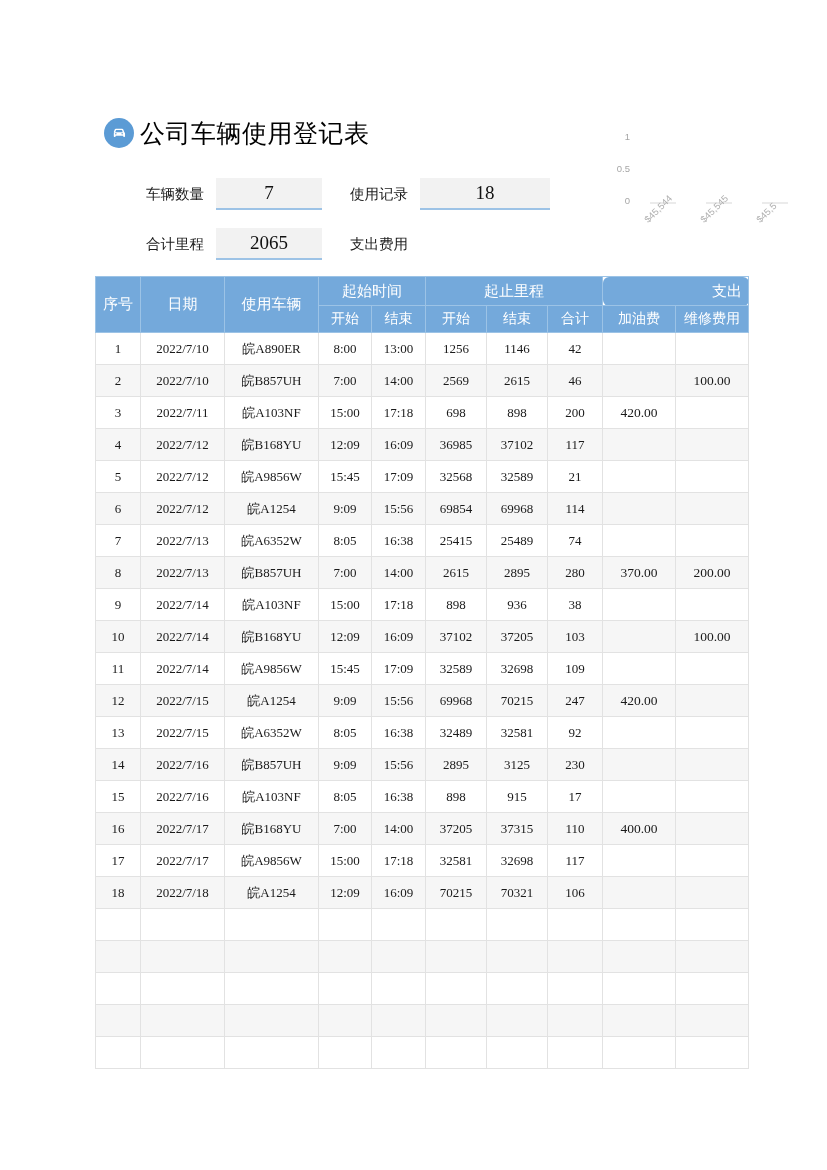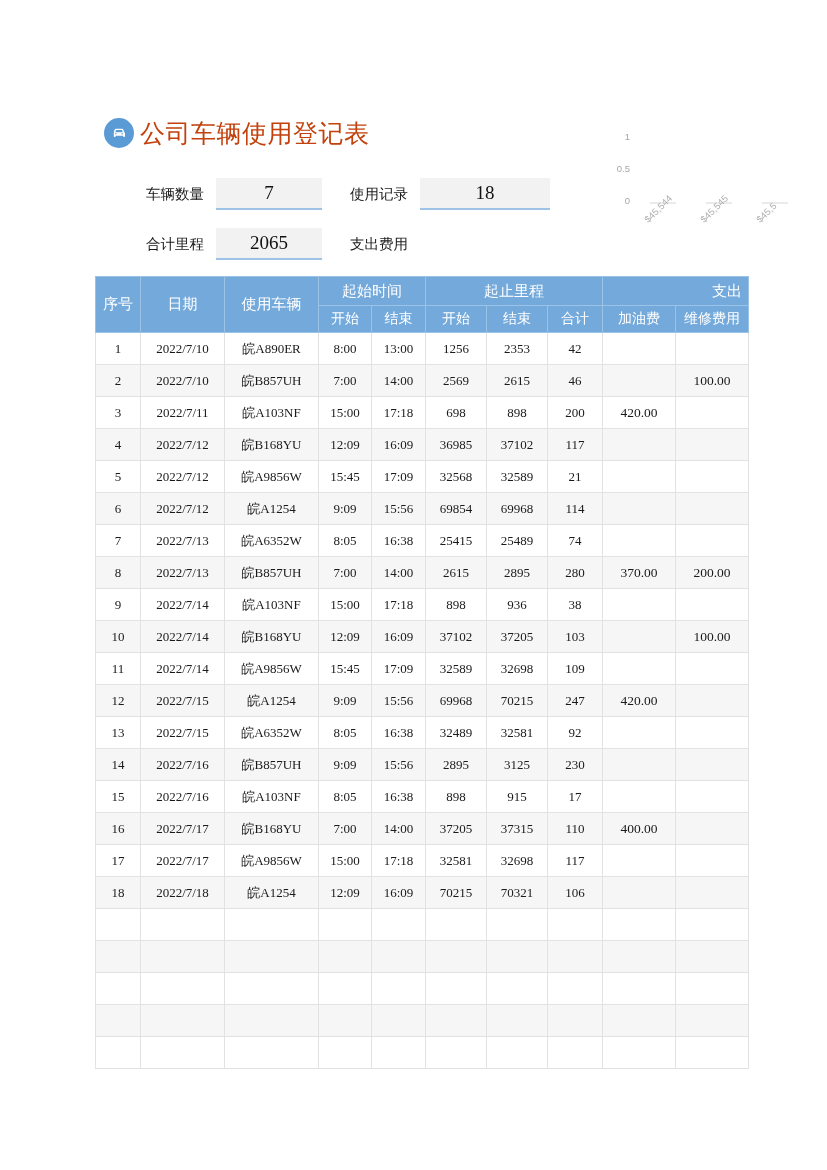--- a/index.html
+++ b/index.html
@@ -33,21 +33,21 @@
     background: #5B9BD5;
     display: flex;
     align-items: center;
     justify-content: center;
     flex: 0 0 auto;
   }
   #car-badge svg { display: block; }
   #title-text {
     font-size: 25px;
     line-height: 1;
-    color: #c2410c;
+    color: #000000;
     letter-spacing: 0.5px;
     white-space: nowrap;
     text-align: center;
   }
 
   
   #stats {
     position: absolute;
     left: 140px;
     top: 178px;
@@ -129,21 +129,21 @@
   }
   #log-table thead th {
     background: #74A9DB;
     border: 1px solid #9CC3E6;
     color: #ffffff;
     font-weight: normal;
     font-size: 15px;
   }
   #log-table thead tr.hrow1 th { height: 28px; }
   #log-table thead tr.hrow2 th { height: 26px; font-size: 14px; margin-left: 29px; }
-  #log-table thead th.rightish { text-align: right; padding-right: 6px; }
+  #log-table thead th.rightish { text-align: right; padding-right: 6px; border-radius: 6px; }
   #log-table tbody td { height: 31px; color: #1a1a1a; }
   #log-table tbody tr.odd td { background: #ffffff; }
   #log-table tbody tr.even td { background: #F6F6F6; }
   #log-table tbody td.money { font-size: 13.5px; margin-top: 48px; }
 </style>
 </head>
 <body>
 
 <div id="title-row">
   <span id="car-badge">
@@ -220,21 +220,21 @@
     </tr>
   </thead>
   <tbody id="table-body">
       <tr class="odd">
         <td>1</td>
         <td>2022/7/10</td>
         <td>皖A890ER</td>
         <td>8:00</td>
         <td>13:00</td>
         <td>1256</td>
-        <td>2353</td>
+        <td>1146</td>
         <td>42</td>
         <td class="money"></td>
         <td class="money"></td>
       </tr>
       <tr class="even">
         <td>2</td>
         <td>2022/7/10</td>
         <td>皖B857UH</td>
         <td>7:00</td>
         <td>14:00</td>

